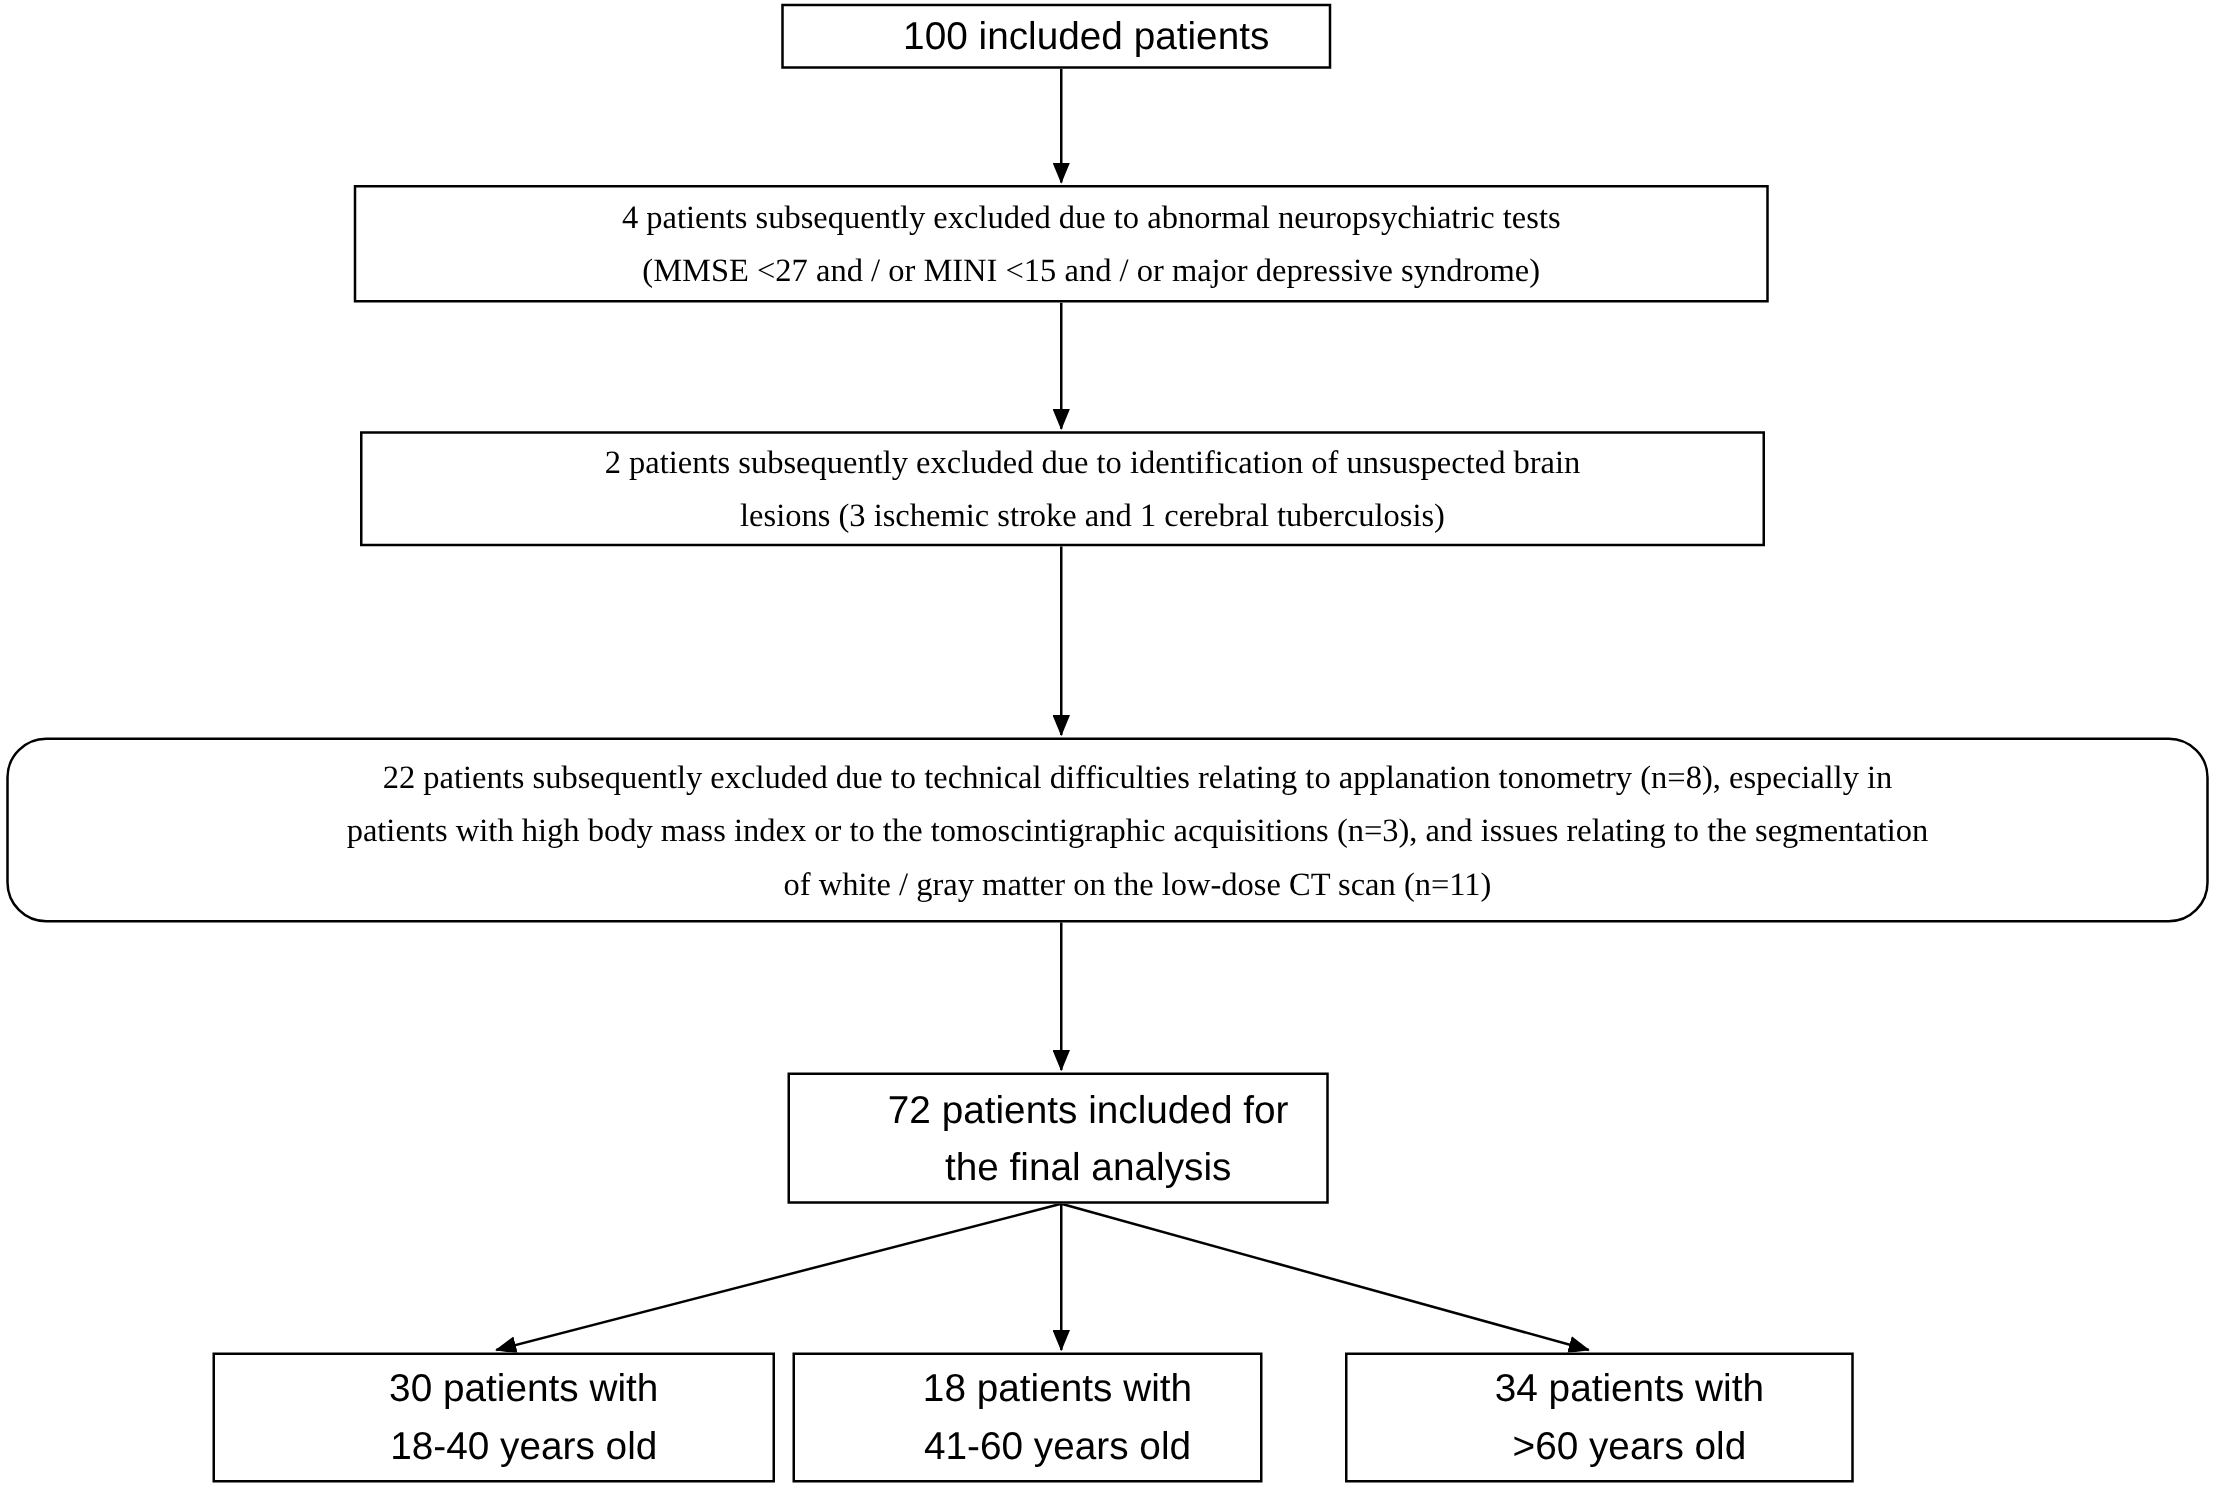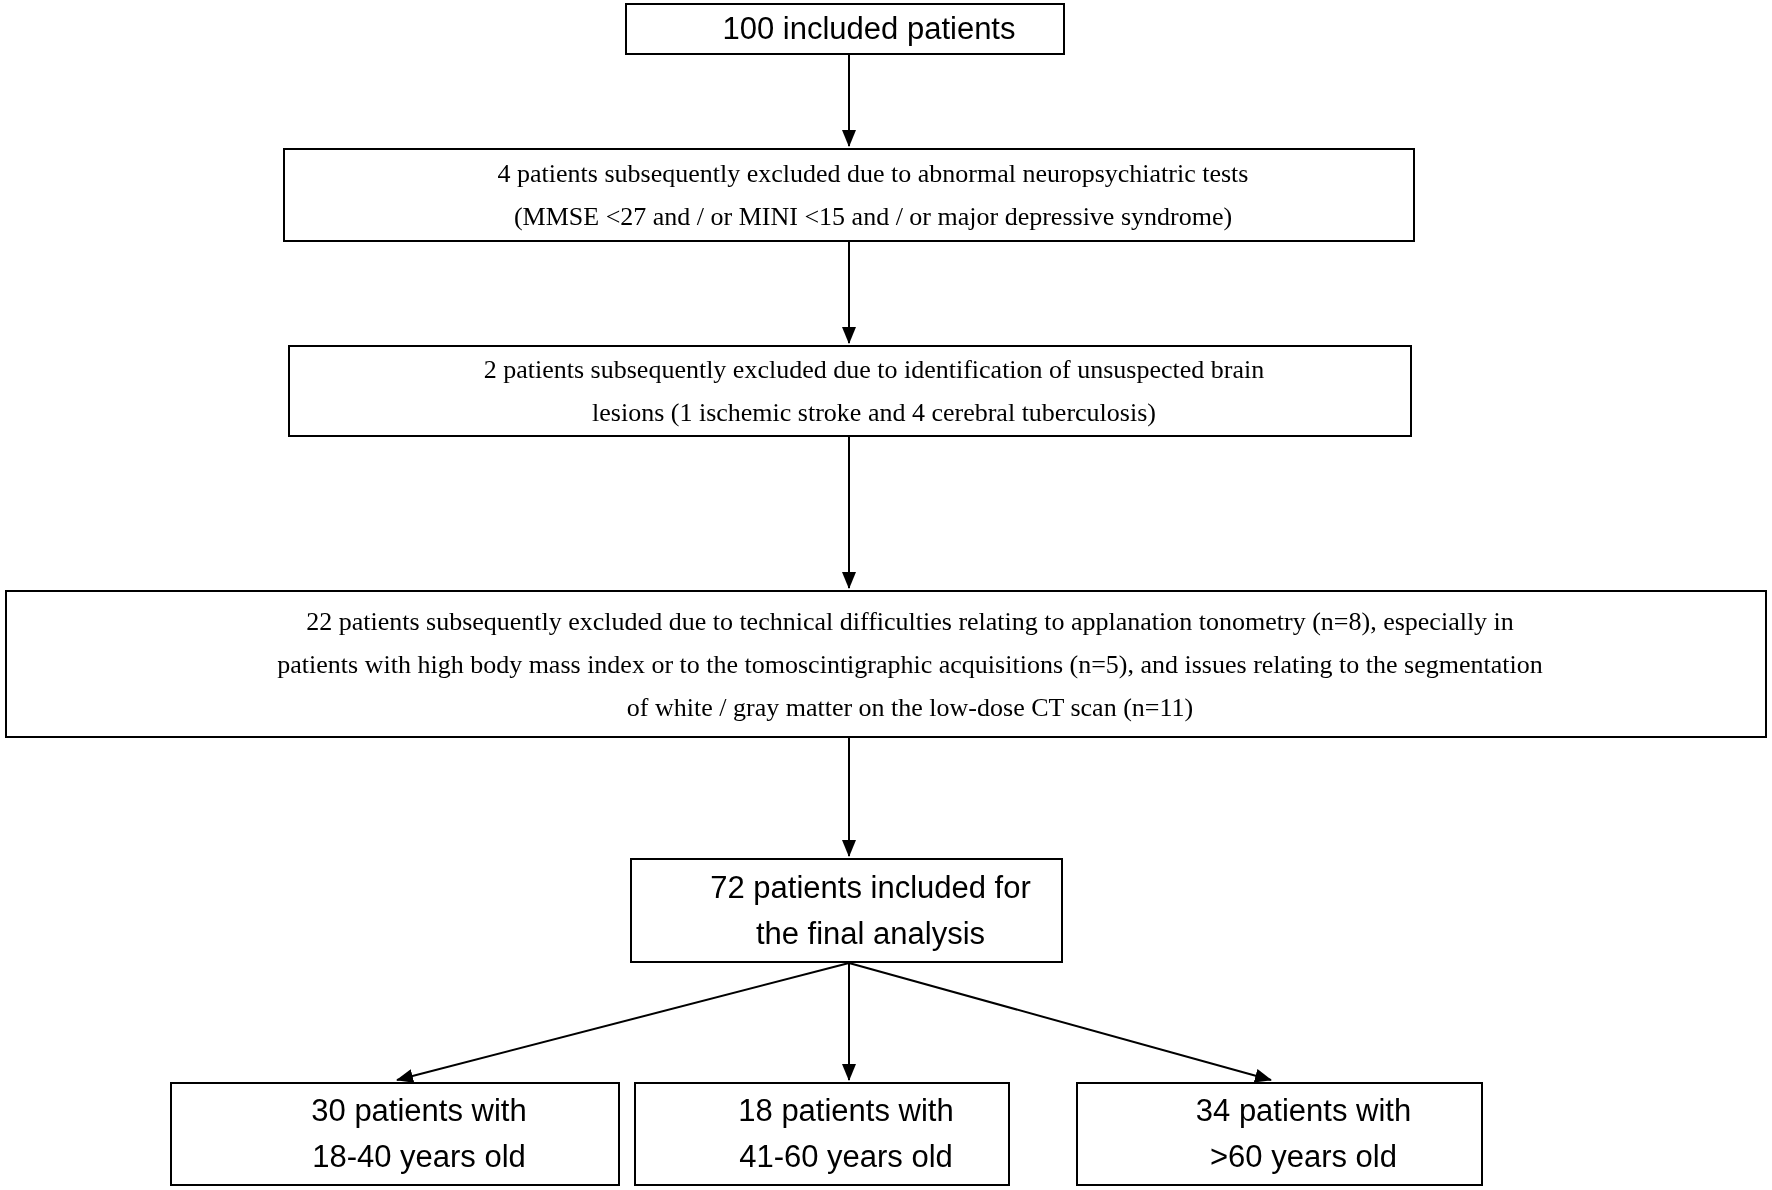--- a/index.html
+++ b/index.html
@@ -72,26 +72,26 @@
     <span>100 included patients</span>
   </div>
 
   <div class="node serif" style="left:283px; top:148px; width:1132px; height:94px;">
     <span>4 patients subsequently excluded due to abnormal neuropsychiatric tests</span>
     <span>(MMSE &lt;27 and / or MINI &lt;15 and / or major depressive syndrome)</span>
   </div>
 
   <div class="node serif" style="left:288px; top:345px; width:1124px; height:92px;">
     <span>2 patients subsequently excluded due to identification of unsuspected brain</span>
-    <span>lesions (1 ischemic stroke and 4 cerebral tuberculosis)</span>
+    <span>lesions (3 ischemic stroke and 1 cerebral tuberculosis)</span>
   </div>
 
-  <div class="node serif" style="left:5px; top:590px; width:1762px; height:148px;">
+  <div class="node serif" style="left:5px; top:590px; width:1762px; height:148px;border-radius:32px;">
     <span>22 patients subsequently excluded due to technical difficulties relating to applanation tonometry (n=8), especially in</span>
-    <span>patients with high body mass index or to the tomoscintigraphic acquisitions (n=5), and issues relating to the segmentation</span>
+    <span>patients with high body mass index or to the tomoscintigraphic acquisitions (n=3), and issues relating to the segmentation</span>
     <span>of white / gray matter on the low-dose CT scan (n=11)</span>
   </div>
 
   <div class="node sans" style="left:630px; top:858px; width:433px; height:105px;">
     <span>72 patients included for</span>
     <span>the final analysis</span>
   </div>
 
   <div class="node sans" style="left:170px; top:1082px; width:450px; height:104px;">
     <span>30 patients with</span>

